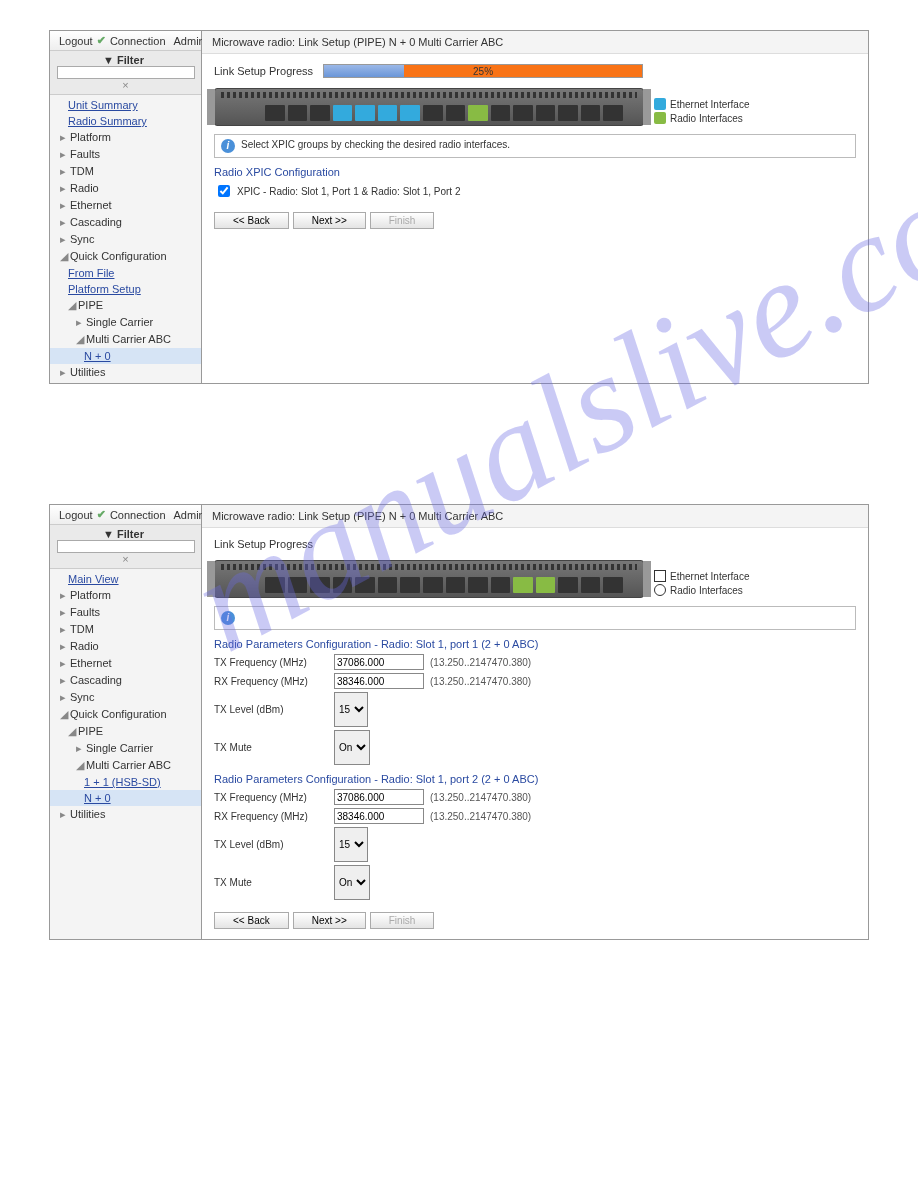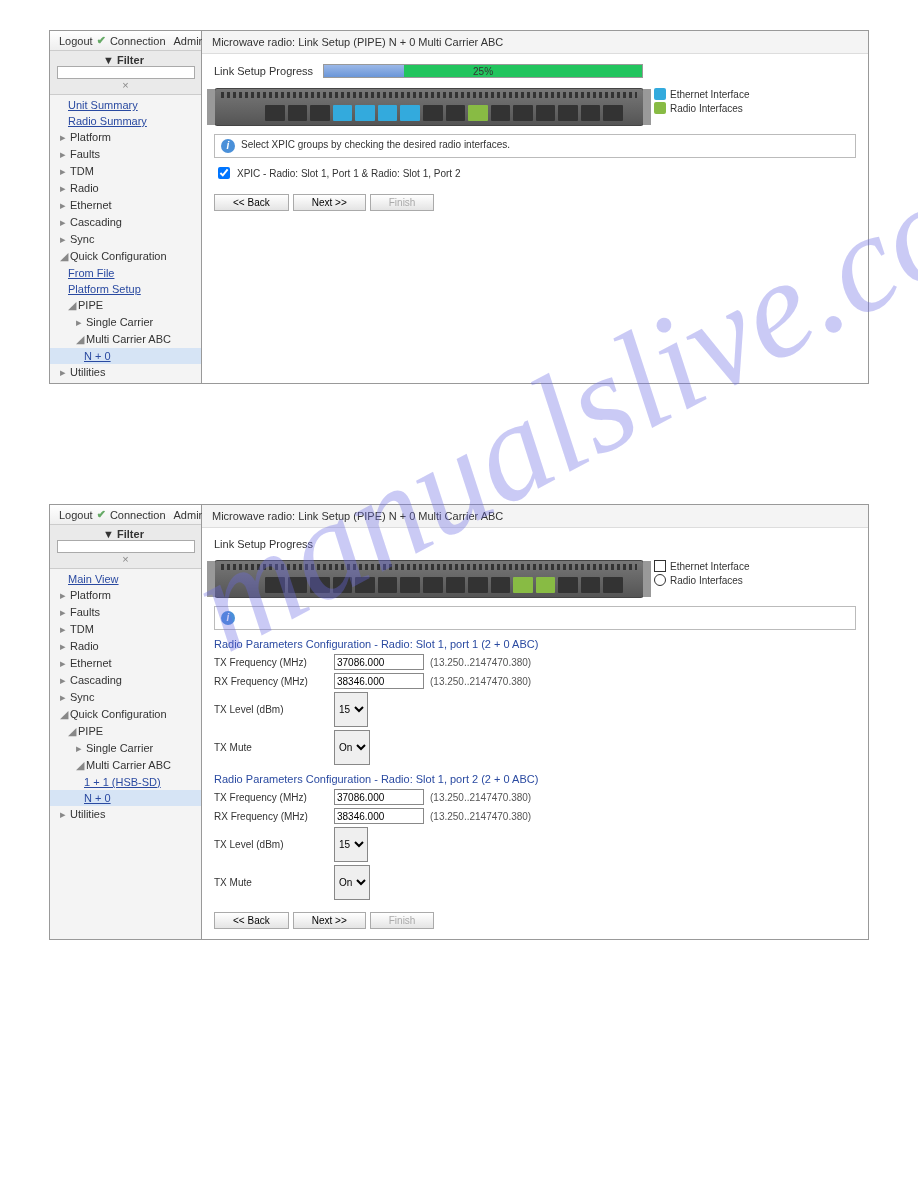--- a/index.html
+++ b/index.html
@@ -23,24 +23,24 @@
   .tree .item.l2 { padding-left: 26px; }
   .tree .item.l3 { padding-left: 34px; }
   .tree .link { color: #2a4aa1; text-decoration: underline; }
   .tree .item .tw { color: #888; margin-right: 2px; display: inline-block; width: 8px; }
   .tree .sel { background: #d6e4f5; }
   .main { flex: 1; padding: 0; }
   .main-title { padding: 5px 10px; border-bottom: 1px solid #ddd; color: #333; background: #f4f4f4; }
   .main-body { padding: 10px 12px; }
   .prog-row { display: flex; align-items: center; gap: 10px; margin-bottom: 10px; }
   .prog-lbl { font-size: 11px; }
-  .prog-bar { width: 320px; height: 14px; border: 1px solid #999; position: relative; background: #22c55e; }
+  .prog-bar { width: 320px; height: 14px; border: 1px solid #999; position: relative; background: #f97316; }
   .prog-fill { height: 100%; background: linear-gradient(#9bb8e8,#6a96d8); }
   .prog-txt { position: absolute; left: 0; top: 0; width: 100%; text-align: center; font-size: 10px; line-height: 14px; color: #333; }
-  .dev-row { display: flex; align-items: flex-start; gap: 10px; margin-bottom: 8px; }
+  .dev-row { display: flex; align-items: flex-end; gap: 10px; margin-bottom: 8px; }
   .device { width: 430px; height: 38px; background: linear-gradient(#777,#555); border: 1px solid #444; border-radius: 3px; position: relative; }
   .device .topline { position: absolute; top: 3px; left: 6px; right: 6px; height: 6px; background: repeating-linear-gradient(90deg,#333 0 3px,transparent 3px 6px); }
   .device .ports { position: absolute; bottom: 4px; left: 50px; right: 20px; height: 16px; display: flex; gap: 3px; }
   .device .port { flex: 1; background: #333; border-radius: 1px; }
   .device .port.cyan { background: #3ad; }
   .device .port.grn { background: #8b4; }
   .device .screws { position: absolute; left: -8px; top: 0; width: 8px; height: 100%; background: #999; }
   .device .screws.r { left: auto; right: -8px; }
   .legend { font-size: 10px; }
   .legend .lrow { display: flex; align-items: center; gap: 4px; margin-bottom: 2px; }
@@ -149,20 +149,21 @@
           <div class="lrow">
                 <span class="lswatch olive"></span>
                 <span>Radio Interfaces</span>
               </div>
         </div>
       </div>
       <div class="infobox">
         <span class="info-ico">i</span>
         <span>Select XPIC groups by checking the desired radio interfaces.</span>
       </div>
+      <div class="sect-title">Radio XPIC Configuration</div>
       <div class="chk-row">
         <input type="checkbox" checked="" style="">
         <span>XPIC - Radio: Slot 1, Port 1 &amp; Radio: Slot 1, Port 2</span>
       </div>
       <div class="btns">
         <button>&lt;&lt; Back</button>
         <button>Next &gt;&gt;</button>
         <button disabled="">Finish</button>
       </div>
     </div>

